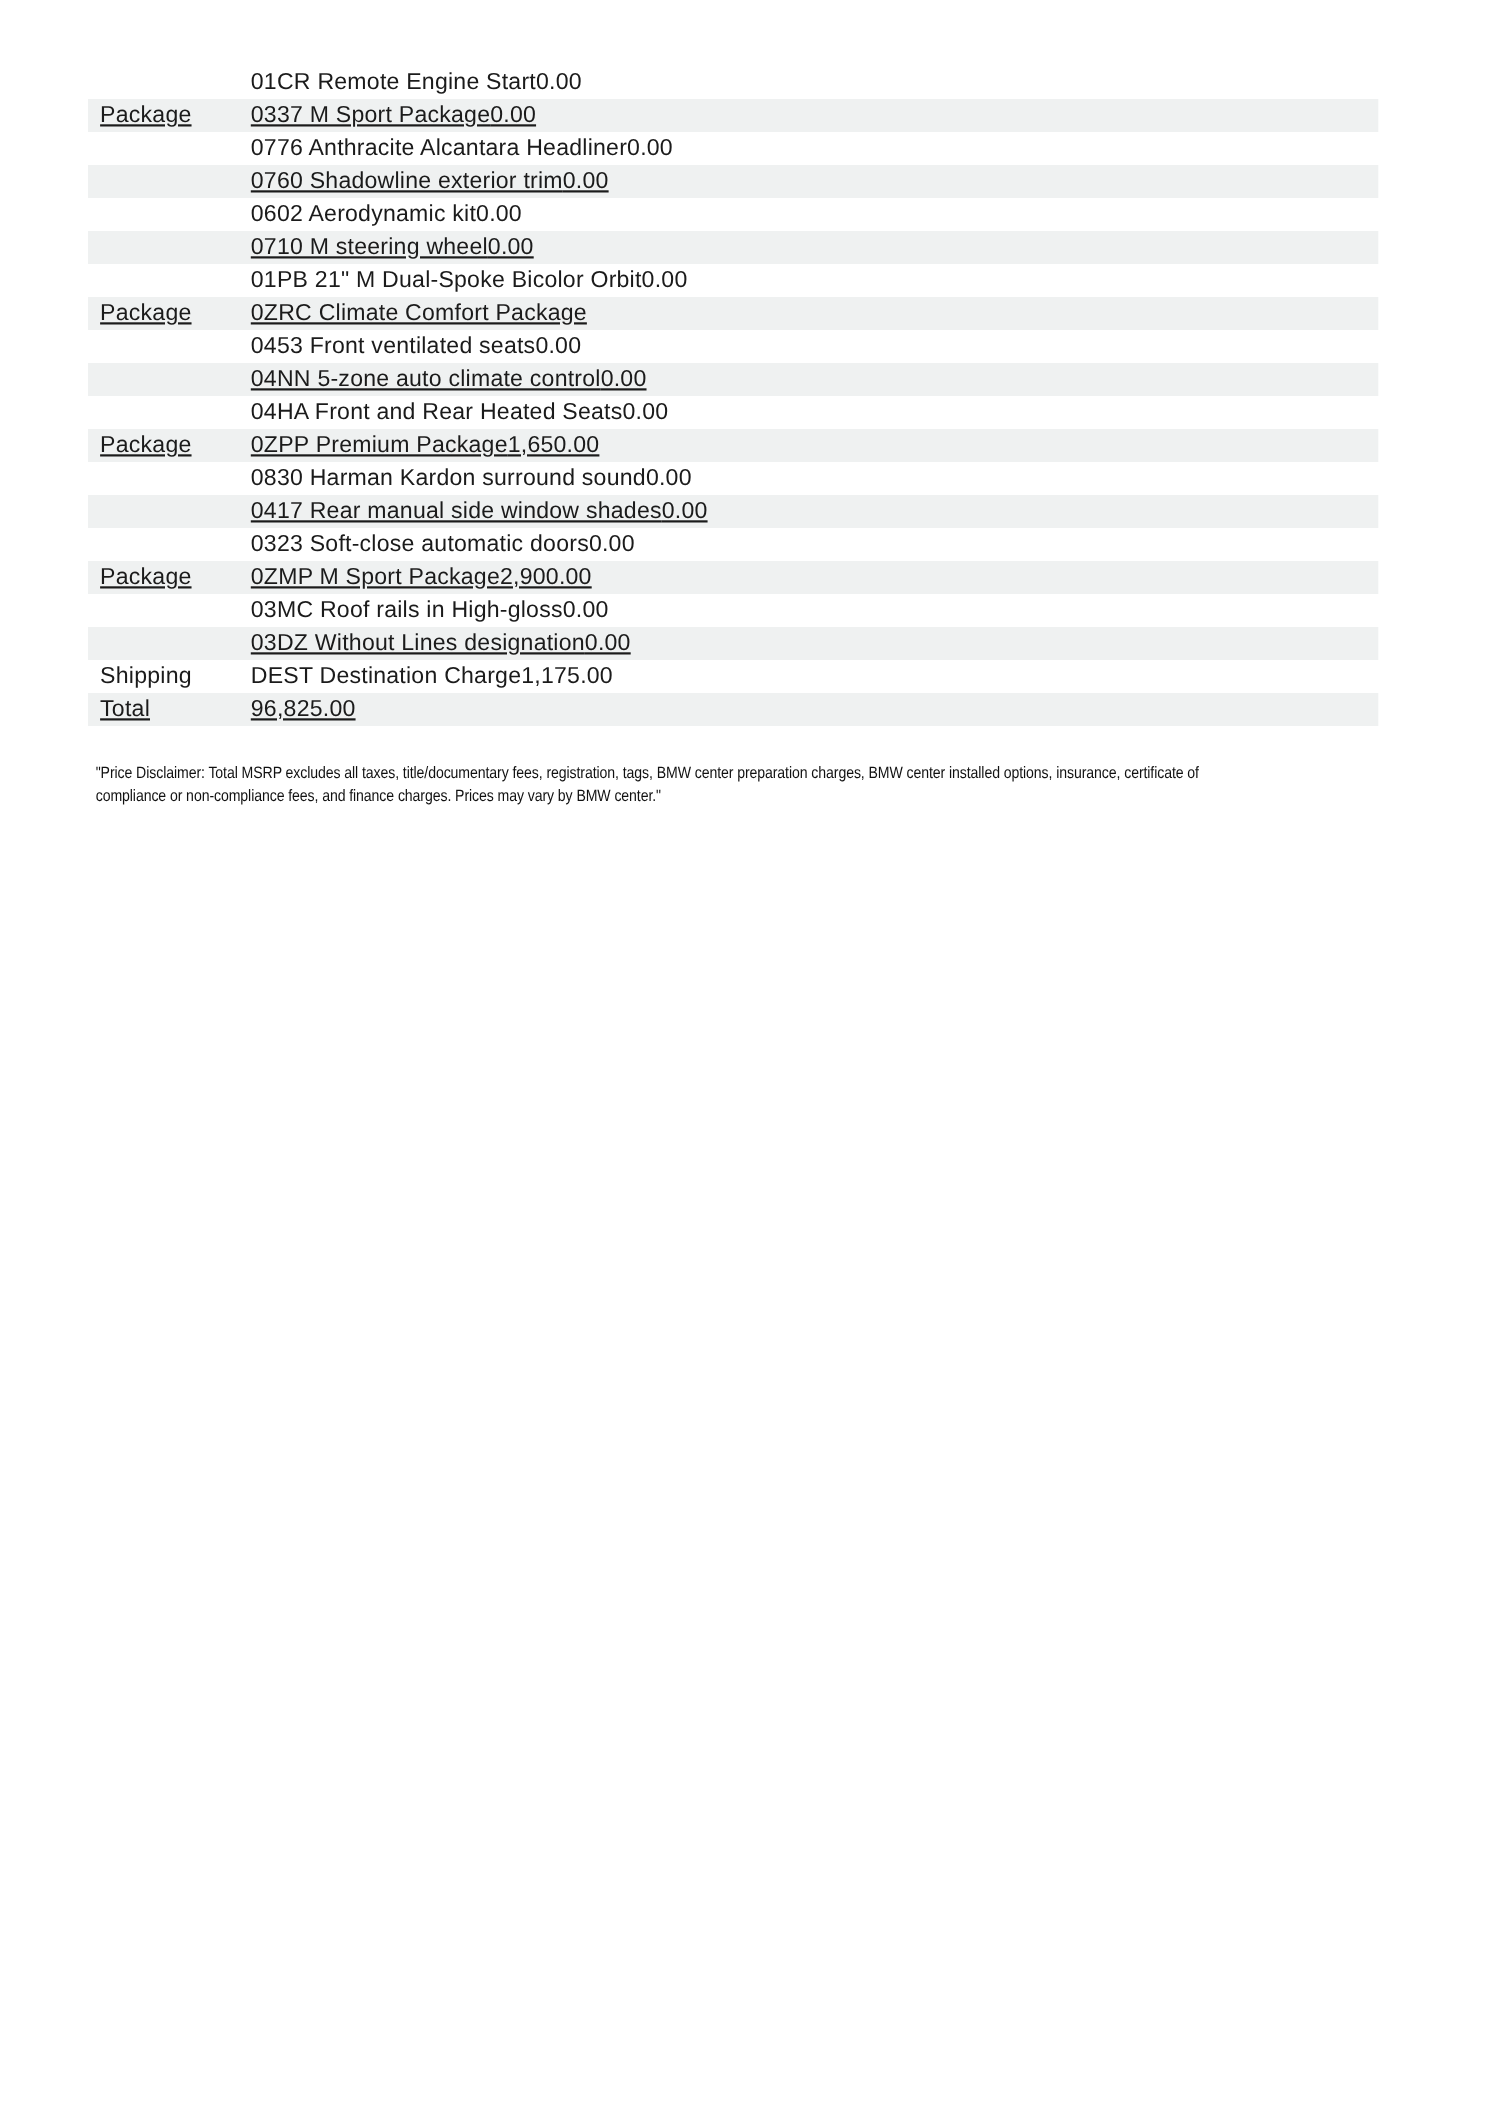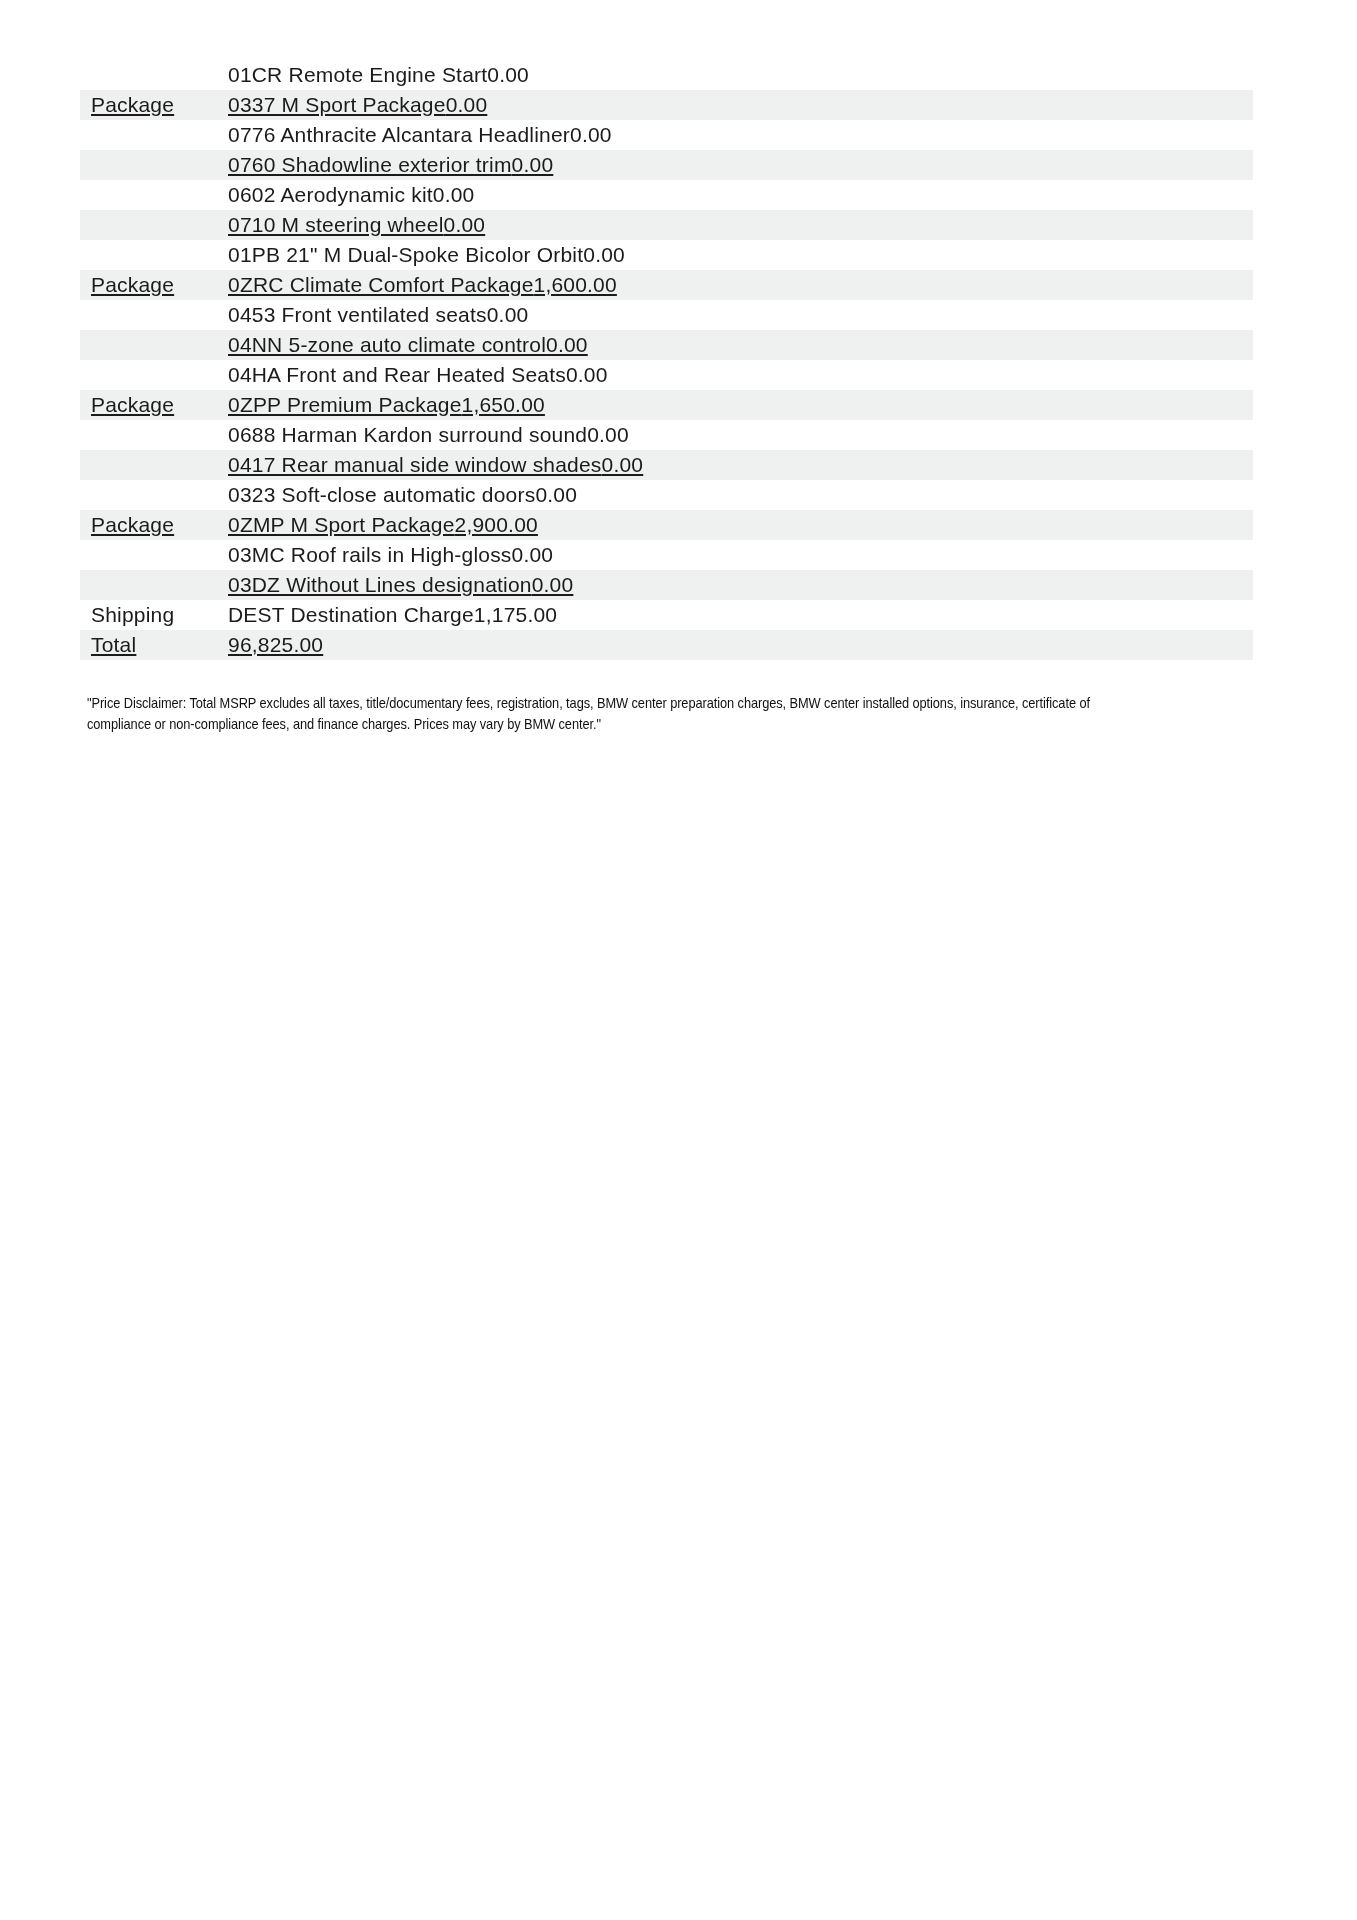--- a/index.html
+++ b/index.html
@@ -101,21 +101,20 @@
     <div class="cell price">0.00</div>
   </div>
       <div class="row">
     <div class="cell cat"></div>
     <div class="cell desc">01PB 21" M Dual-Spoke Bicolor Orbit</div>
     <div class="cell price">0.00</div>
   </div>
       <div class="row shaded">
     <div class="cell cat">Package</div>
     <div class="cell desc">0ZRC Climate Comfort Package</div>
-    <div class="cell price">1,600.00</div>
   </div>
       <div class="row">
     <div class="cell cat"></div>
     <div class="cell desc">0453 Front ventilated seats</div>
     <div class="cell price">0.00</div>
   </div>
       <div class="row shaded">
     <div class="cell cat"></div>
     <div class="cell desc">04NN 5-zone auto climate control</div>
     <div class="cell price">0.00</div>
@@ -125,21 +124,21 @@
     <div class="cell desc">04HA Front and Rear Heated Seats</div>
     <div class="cell price">0.00</div>
   </div>
       <div class="row shaded">
     <div class="cell cat">Package</div>
     <div class="cell desc">0ZPP Premium Package</div>
     <div class="cell price">1,650.00</div>
   </div>
       <div class="row">
     <div class="cell cat"></div>
-    <div class="cell desc">0688 Harman Kardon surround sound</div>
+    <div class="cell desc">0830 Harman Kardon surround sound</div>
     <div class="cell price">0.00</div>
   </div>
       <div class="row shaded">
     <div class="cell cat"></div>
     <div class="cell desc">0417 Rear manual side window shades</div>
     <div class="cell price">0.00</div>
   </div>
       <div class="row">
     <div class="cell cat"></div>
     <div class="cell desc">0323 Soft-close automatic doors</div>

